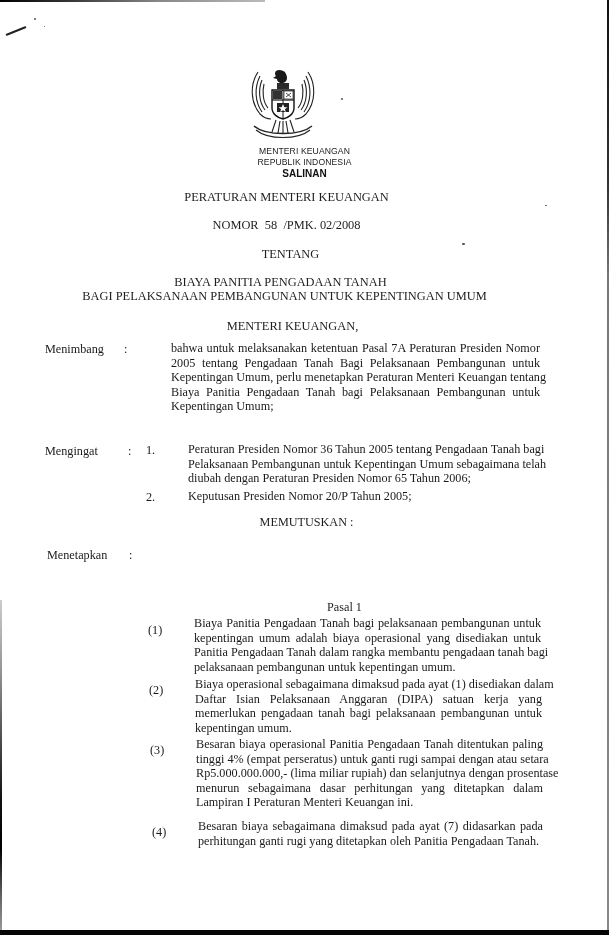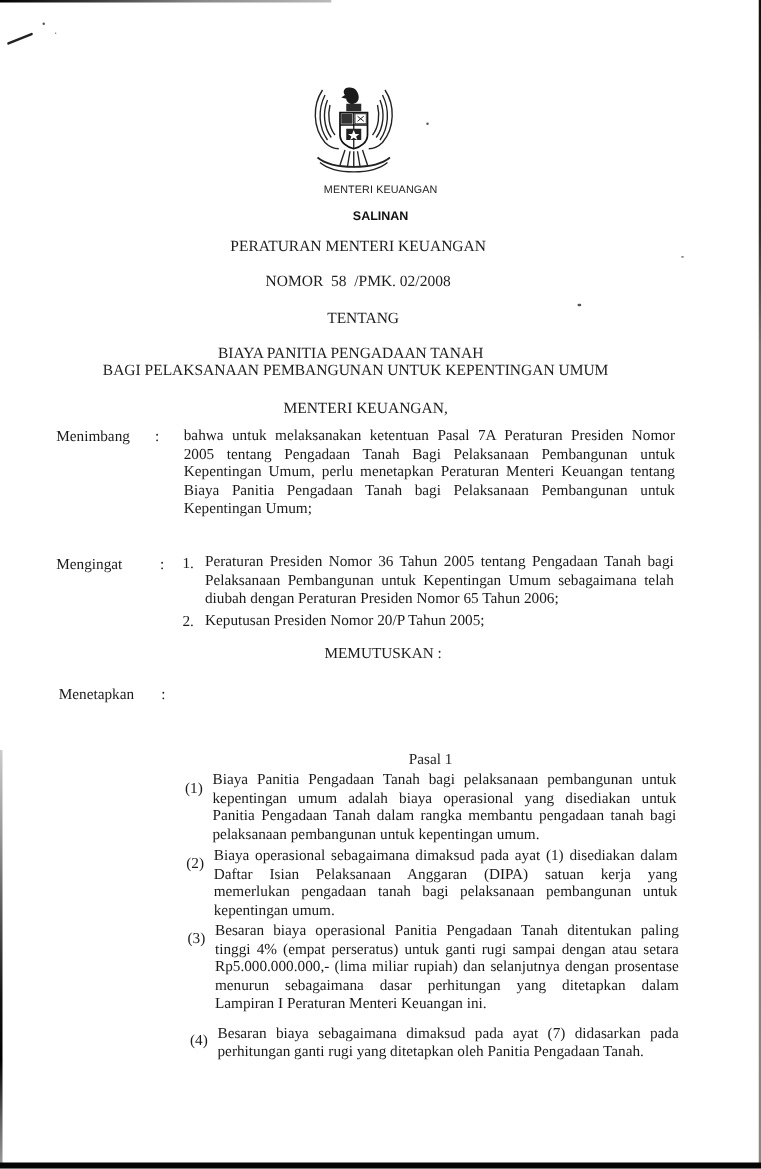--- a/index.html
+++ b/index.html
@@ -24,21 +24,21 @@
   .center { position: absolute; left: 0; width: 609px; text-align: center; white-space: nowrap; }
   .emblem { position: absolute; left: 246px; top: 64px; width: 74px; height: 76px; }
   .hdr-sans { font-family: "Liberation Sans", "DejaVu Sans", sans-serif; font-size: 8.6px; letter-spacing: 0.1px; color: #222; }
   .salinan { font-family: "Liberation Sans", "DejaVu Sans", sans-serif; font-size: 10px; font-weight: bold; color: #111; }
   .serif13 { font-size: 12.4px; color: #1e1e1e; }
 
   .lbl { position: absolute; font-size: 12.2px; white-space: nowrap; }
   .colon { position: absolute; font-size: 12.2px; }
   .para { position: absolute; font-size: 12.2px; line-height: 14.6px; text-align: justify; }
   .num { position: absolute; font-size: 12.2px; }
-  .line { display: block; text-align: justify; text-align-last: justify; white-space: nowrap; }
+  .line { display: block; text-align: justify; text-align-last: justify; white-space: nowrap; margin-left: 24px; }
   .line.l { text-align-last: left; }
 </style>
 </head>
 <body>
 
 <div class="page">
 
   <div class="top-bar"></div>
   <div class="right-edge"></div>
   <div class="left-edge"></div>
@@ -76,20 +76,21 @@
     <line x1="26" y1="36" x2="48" y2="36" stroke="#111" stroke-width="1.2"></line>
     <line x1="37" y1="26" x2="37" y2="55" stroke="#111" stroke-width="1"></line>
     <rect x="27" y="27" width="9" height="8" fill="#333"></rect>
     <rect x="38" y="27" width="9" height="8" fill="#fff" stroke="#222" stroke-width="0.7"></rect>
     <path d="M40 33 L45 29 M40 29 L45 33" stroke="#222" stroke-width="0.8"></path>
     <rect x="31" y="39" width="12" height="9" fill="#222"></rect>
     <polygon points="37,40 38.3,43.2 41.5,43.2 38.9,45.2 39.9,48 37,46.2 34.1,48 35.1,45.2 32.5,43.2 35.7,43.2" fill="#fff"></polygon>
   </svg>
 
   <div class="center hdr-sans" style="top:146px">MENTERI KEUANGAN</div>
+  <div class="center hdr-sans" style="top:157px">REPUBLIK INDONESIA</div>
   <div class="center salinan" style="top:168px">SALINAN</div>
 
   <div class="center serif13" style="top:190px;left:-18px">PERATURAN MENTERI KEUANGAN</div>
   <div class="center serif13" style="top:218px;left:-18px;white-space:pre">NOMOR  58  /PMK. 02/2008</div>
   <div class="center serif13" style="top:247px;left:-14px">TENTANG</div>
   <div class="center serif13" style="top:275px;left:-24px">BIAYA PANITIA PENGADAAN TANAH</div>
   <div class="center serif13" style="top:289px;left:-20px">BAGI PELAKSANAAN PEMBANGUNAN UNTUK KEPENTINGAN UMUM</div>
   <div class="center serif13" style="top:319px;left:-12px">MENTERI KEUANGAN,</div>
 
   <div class="lbl" style="left:45px;top:342px">Menimbang</div>

